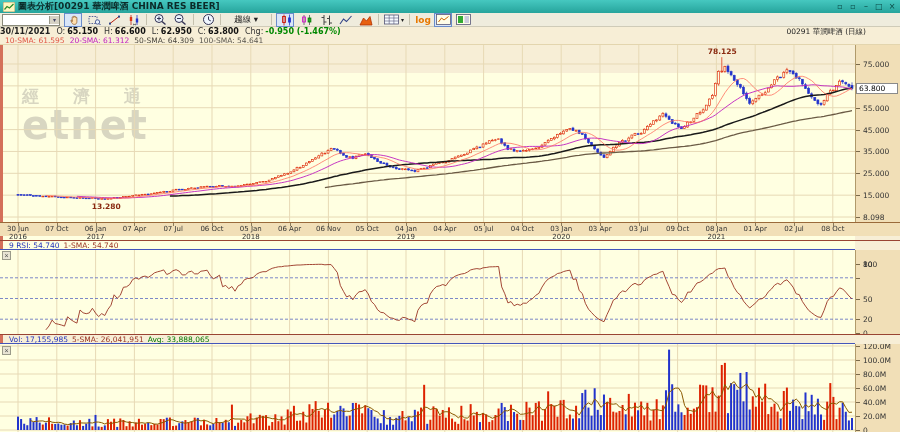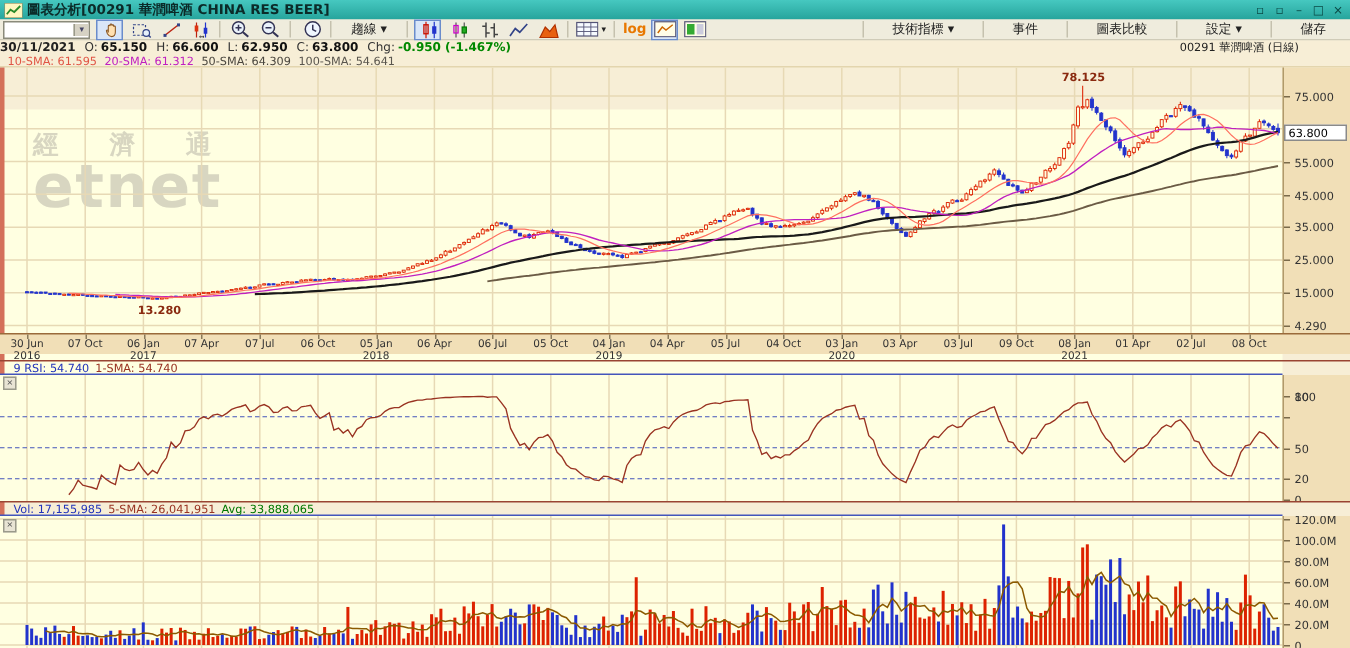--- a/index.html
+++ b/index.html
@@ -213,32 +213,20 @@
         <rect x="0.5" y="0.5" width="14" height="10" fill="#FFFDE8" stroke="#557" stroke-width="0.8"></rect>
         <polyline points="2.5,8 5.5,4 8,6 12.5,2.5" fill="none" stroke="#C60" stroke-width="1"></polyline>
       </svg>
   </div>
   <div class="tbtn">
     <svg width="15" height="11" viewBox="0 0 15 11">
         <rect x="0.5" y="0.5" width="14" height="10" fill="#FFFDE8" stroke="#557" stroke-width="0.8"></rect>
         <rect x="2" y="2" width="5" height="7" fill="#3A3"></rect>
         <rect x="8.5" y="2" width="4.5" height="7" fill="#CCD"></rect>
       </svg>
-  </div>
-  <div class="tb-right">
-    <div class="tsep"></div>
-    <div class="tb-text">技術指標 ▾</div>
-    <div class="tsep"></div>
-    <div class="tb-text">事件</div>
-    <div class="tsep"></div>
-    <div class="tb-text">圖表比較</div>
-    <div class="tsep"></div>
-    <div class="tb-text">設定 ▾</div>
-    <div class="tsep"></div>
-    <div class="tb-text">儲存</div>
   </div>
 </div>
 
 <div class="infobar">
   <span class="date">30/11/2021</span>
   <span class="lbl">O:</span>
     <span class="val">65.150</span>
   <span class="lbl">H:</span>
     <span class="val">66.600</span>
   <span class="lbl">L:</span>
@@ -846,21 +834,21 @@
     <div class="tick-label" style="top: 58.72px;">55.000</div>
     <div class="tickmark" style="top: 62.72px;"></div>
     <div class="tick-label" style="top: 80.58px;">45.000</div>
     <div class="tickmark" style="top: 84.58px;"></div>
     <div class="tick-label" style="top: 102.44px;">35.000</div>
     <div class="tickmark" style="top: 106.44px;"></div>
     <div class="tick-label" style="top: 124.3px;">25.000</div>
     <div class="tickmark" style="top: 128.3px;"></div>
     <div class="tick-label" style="top: 146.16px;">15.000</div>
     <div class="tickmark" style="top: 150.16px;"></div>
-    <div class="tick-label" style="top: 168.02px;">4.290</div>
+    <div class="tick-label" style="top: 168.02px;">8.098</div>
     <div class="tickmark" style="top: 172.02px;"></div>
   </div>
 <div class="last-price" id="last-price" style="top: 83.4832px;">63.800</div>
 <div class="anno" id="anno-high" style="left: 707.784px; top: 47.1688px;">78.125</div>
 <div class="anno" id="anno-low" style="left: 91.8104px; top: 201.92px;">13.280</div>
 
 <div class="dateband" id="dateband">
     <div class="datelabel" style="left: -2px;">
       <div>30 Jun</div>
       <div>2016</div>
@@ -890,21 +878,21 @@
     <div class="datelabel" style="left: 230.8px;">
       <div>05 Jan</div>
       <div>2018</div>
     </div>
     <div class="datetick" style="left: 250.8px;"></div>
     <div class="datelabel" style="left: 269.6px;">
       <div>06 Apr</div>
     </div>
     <div class="datetick" style="left: 289.6px;"></div>
     <div class="datelabel" style="left: 308.4px;">
-      <div>06 Jul</div>
+      <div>06 Nov</div>
     </div>
     <div class="datetick" style="left: 328.4px;"></div>
     <div class="datelabel" style="left: 347.2px;">
       <div>05 Oct</div>
     </div>
     <div class="datetick" style="left: 367.2px;"></div>
     <div class="datelabel" style="left: 386px;">
       <div>04 Jan</div>
       <div>2019</div>
     </div>

